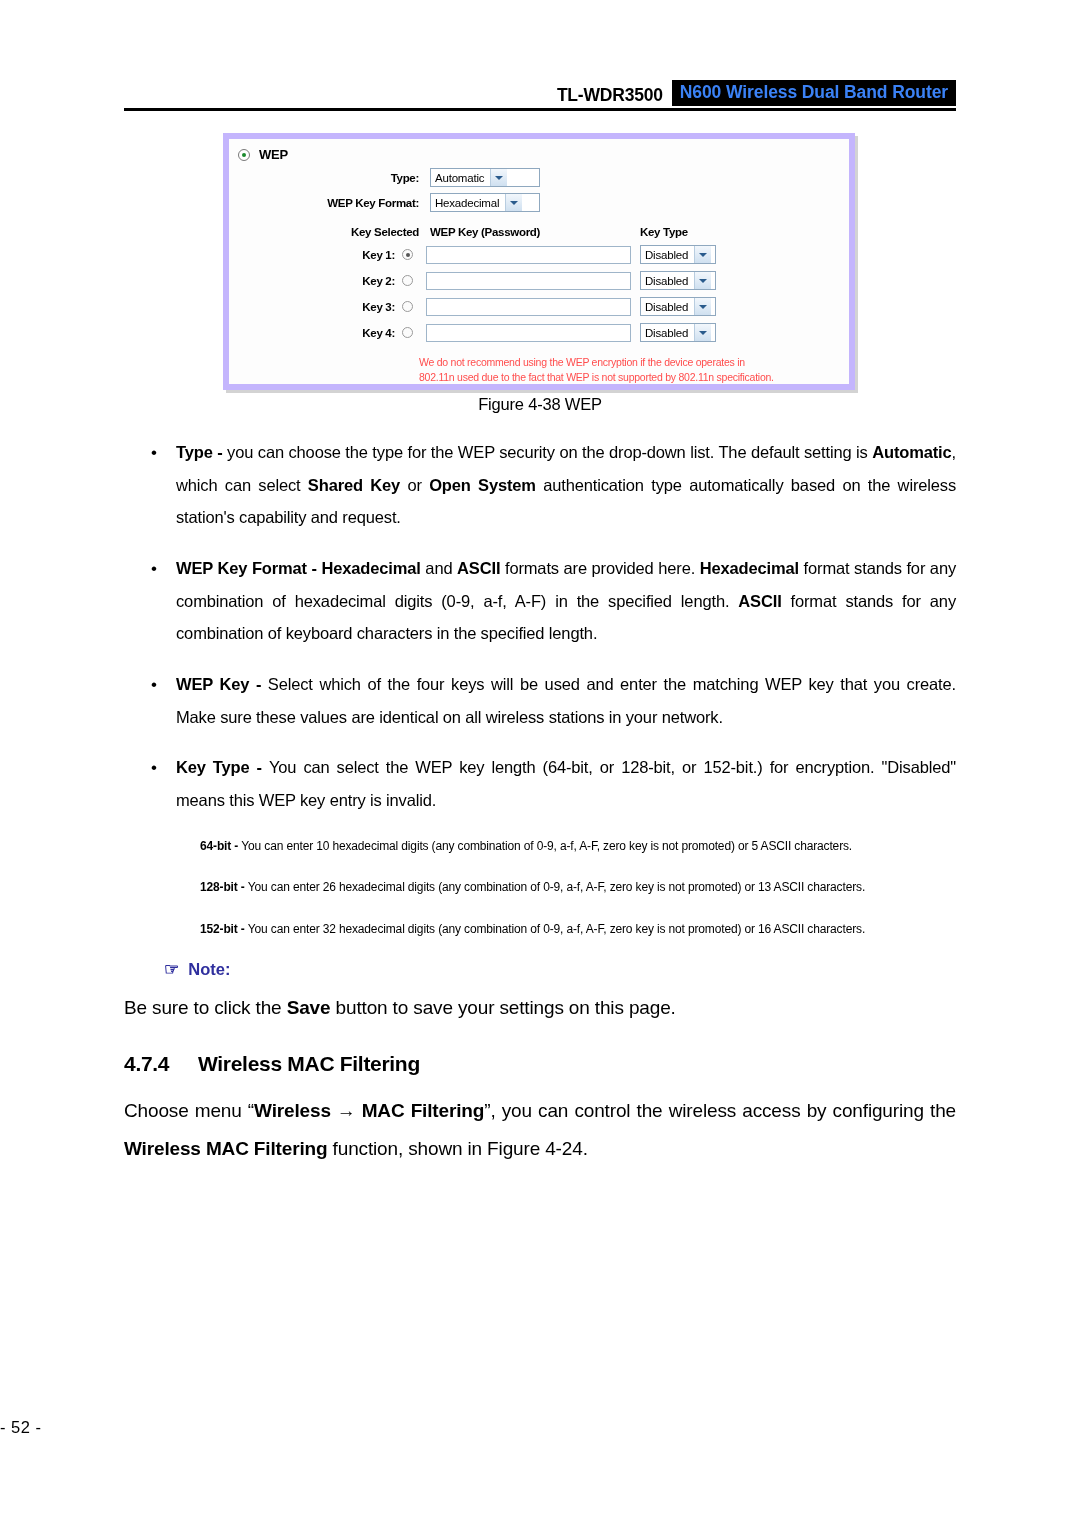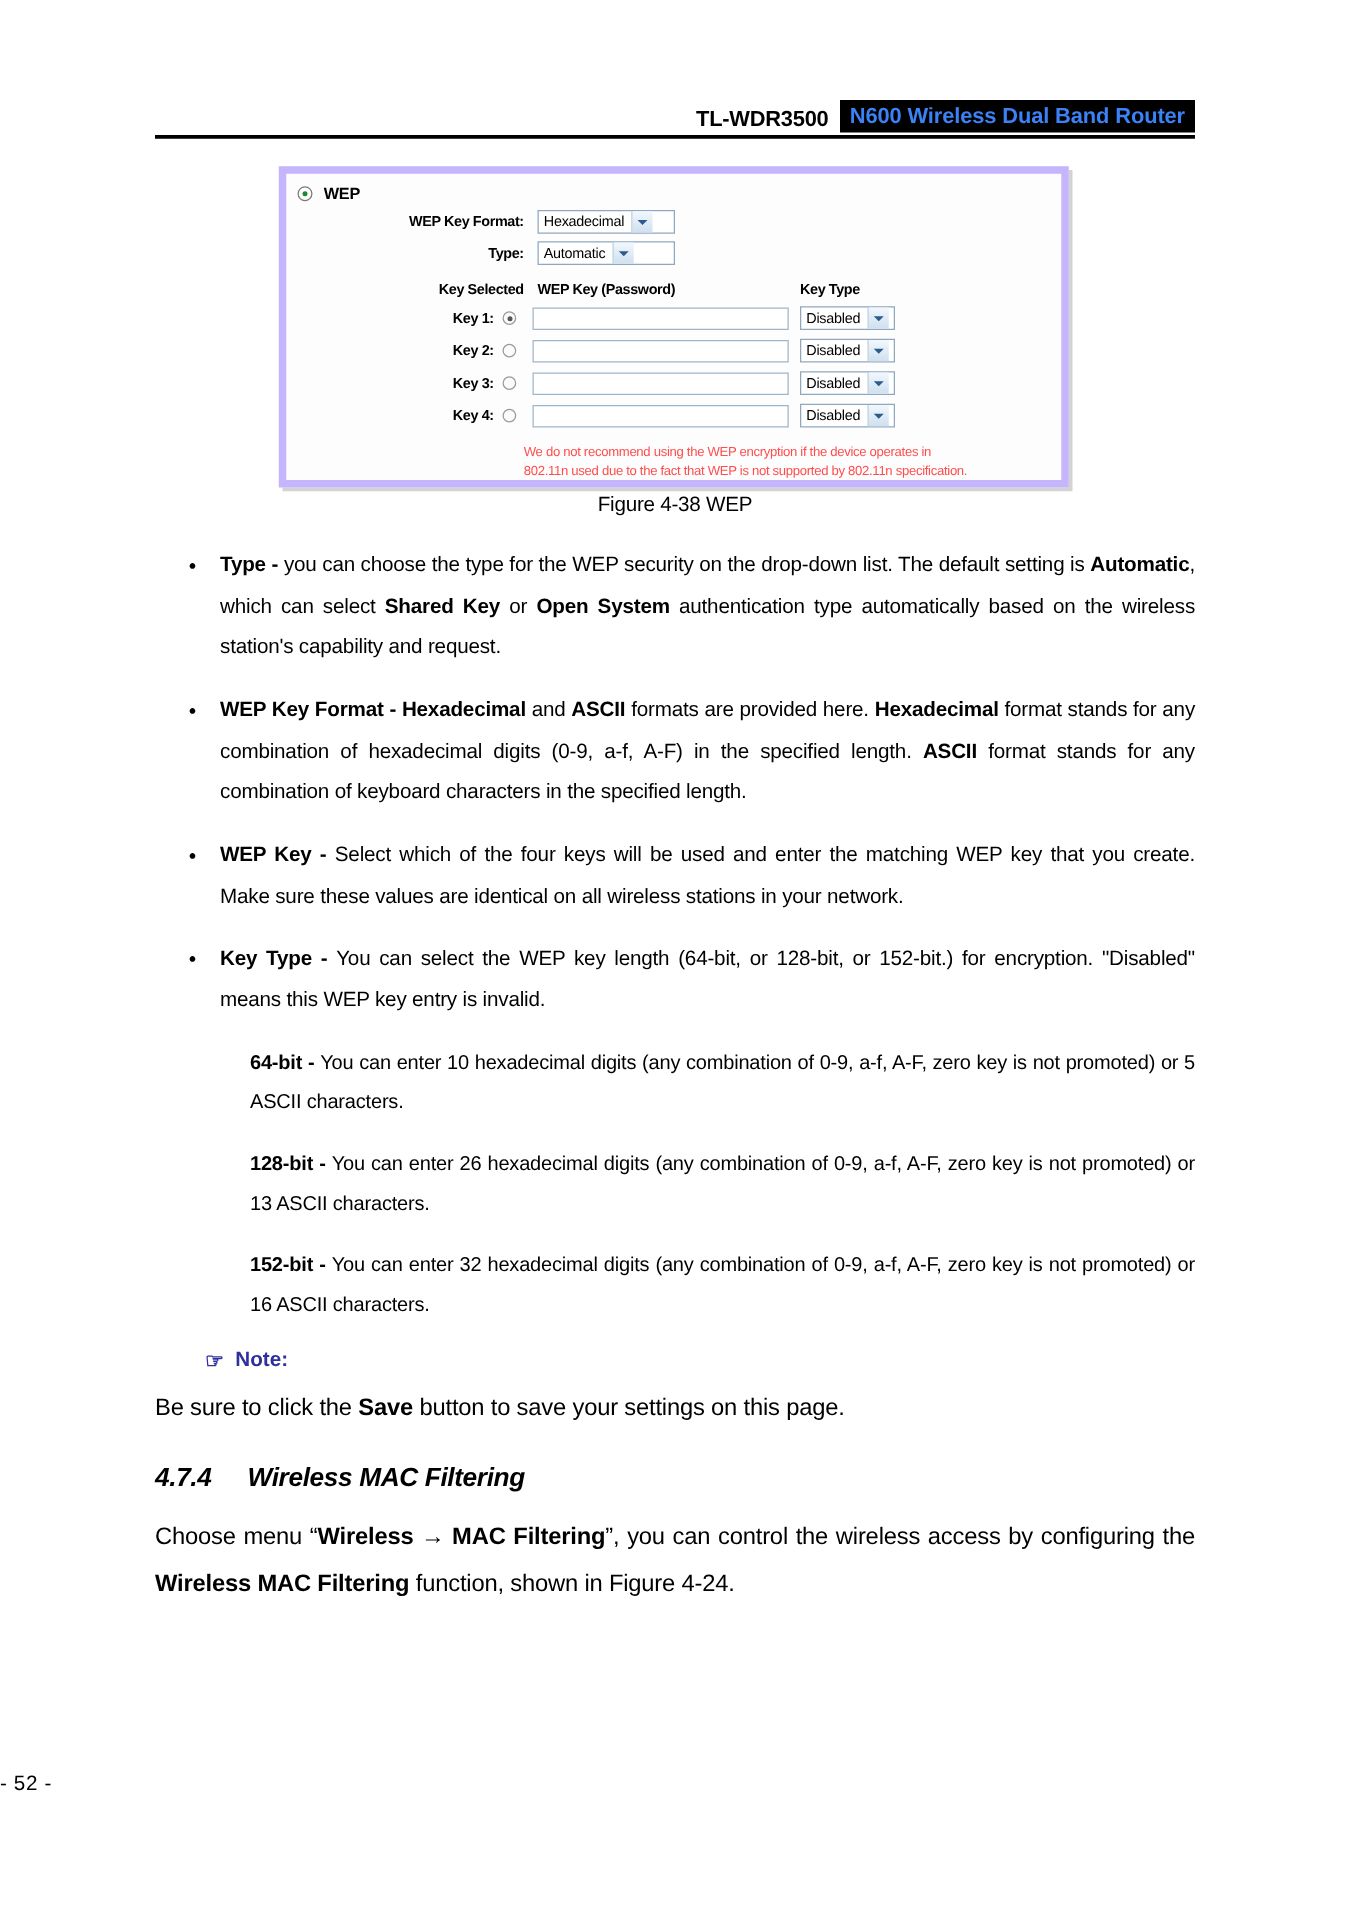--- a/index.html
+++ b/index.html
@@ -259,21 +259,21 @@
   }
   .bullet-text {
     flex: 1;
     font-size: 16.5px;
     line-height: 1.98;
     text-align: justify;
     letter-spacing: -0.15px;
   }
   .indent-para {
     margin: 0 0 18px 76px;
-    font-size: 16px;
+    font-size: 12px;
     line-height: 1.98;
     text-align: justify;
     letter-spacing: -0.15px;
   }
   .plain-para {
     margin: 0 0 16px 0;
     font-size: 19px;
     line-height: 1.98;
     text-align: justify;
     letter-spacing: -0.15px;
@@ -310,21 +310,20 @@
   }
 
   
   .section-heading {
     display: flex;
     align-items: baseline;
     margin: 26px 0 16px 0;
     font-size: 21px;
     font-weight: bold;
     letter-spacing: -0.3px;
-    font-style: italic;
   }
   .section-num {
     width: 74px;
     flex: none;
   }
 
   
   .page-footer {
     position: absolute;
     left: 0;
@@ -346,33 +345,33 @@
 </div>
 
 <div class="wep-panel">
 
   <div class="wep-title-row">
     <span class="radio-outer checked"></span>
     <span class="wep-title">WEP</span>
   </div>
 
   <div class="field-row">
+    <span class="field-label">Type:</span>
+    <span class="xp-select sel-type">
+      <span class="sel-text">Automatic</span>
+      <span class="sel-arrow">
+          <span></span>
+        </span>
+    </span>
+  </div>
+
+  <div class="field-row">
     <span class="field-label">WEP Key Format:</span>
     <span class="xp-select sel-format">
       <span class="sel-text">Hexadecimal</span>
-      <span class="sel-arrow">
-          <span></span>
-        </span>
-    </span>
-  </div>
-
-  <div class="field-row">
-    <span class="field-label">Type:</span>
-    <span class="xp-select sel-type">
-      <span class="sel-text">Automatic</span>
       <span class="sel-arrow">
           <span></span>
         </span>
     </span>
   </div>
 
   <div class="col-header-row">
     <span class="col-key-selected">Key Selected</span>
     <span class="col-wep-key">WEP Key (Password)</span>
     <span class="col-key-type">Key Type</span>

